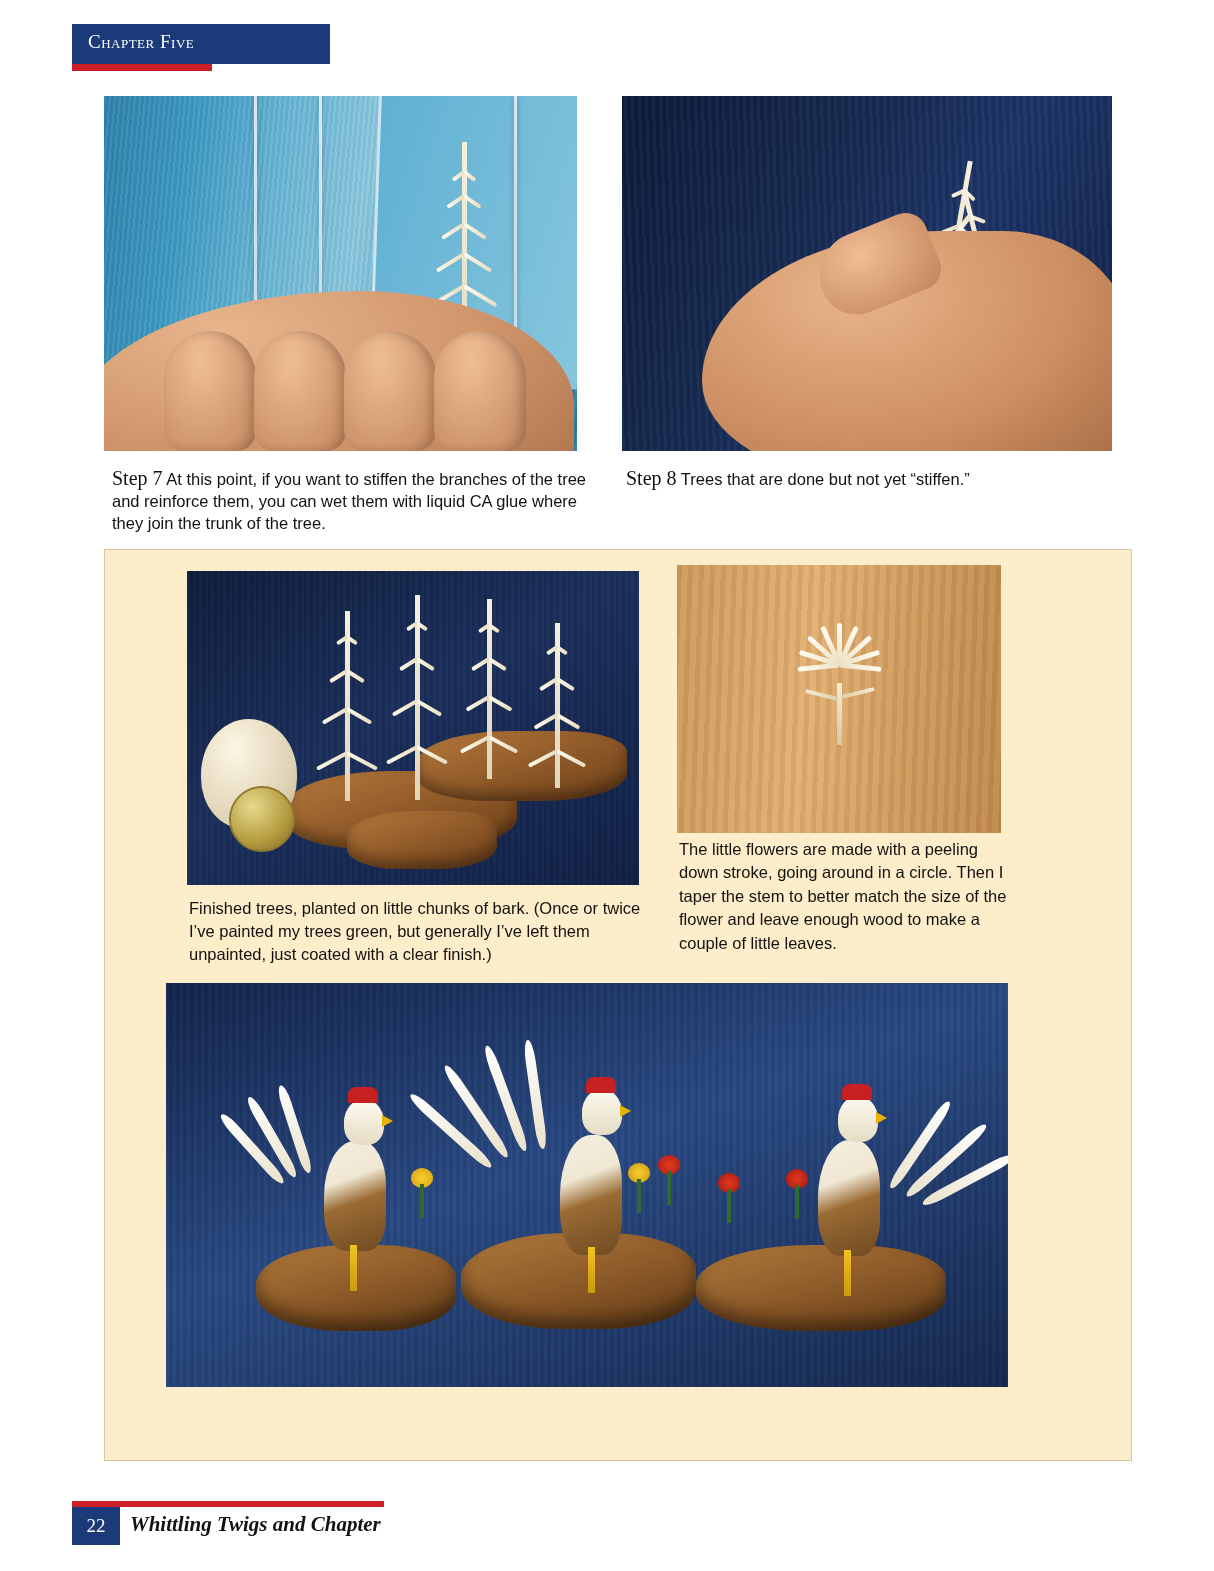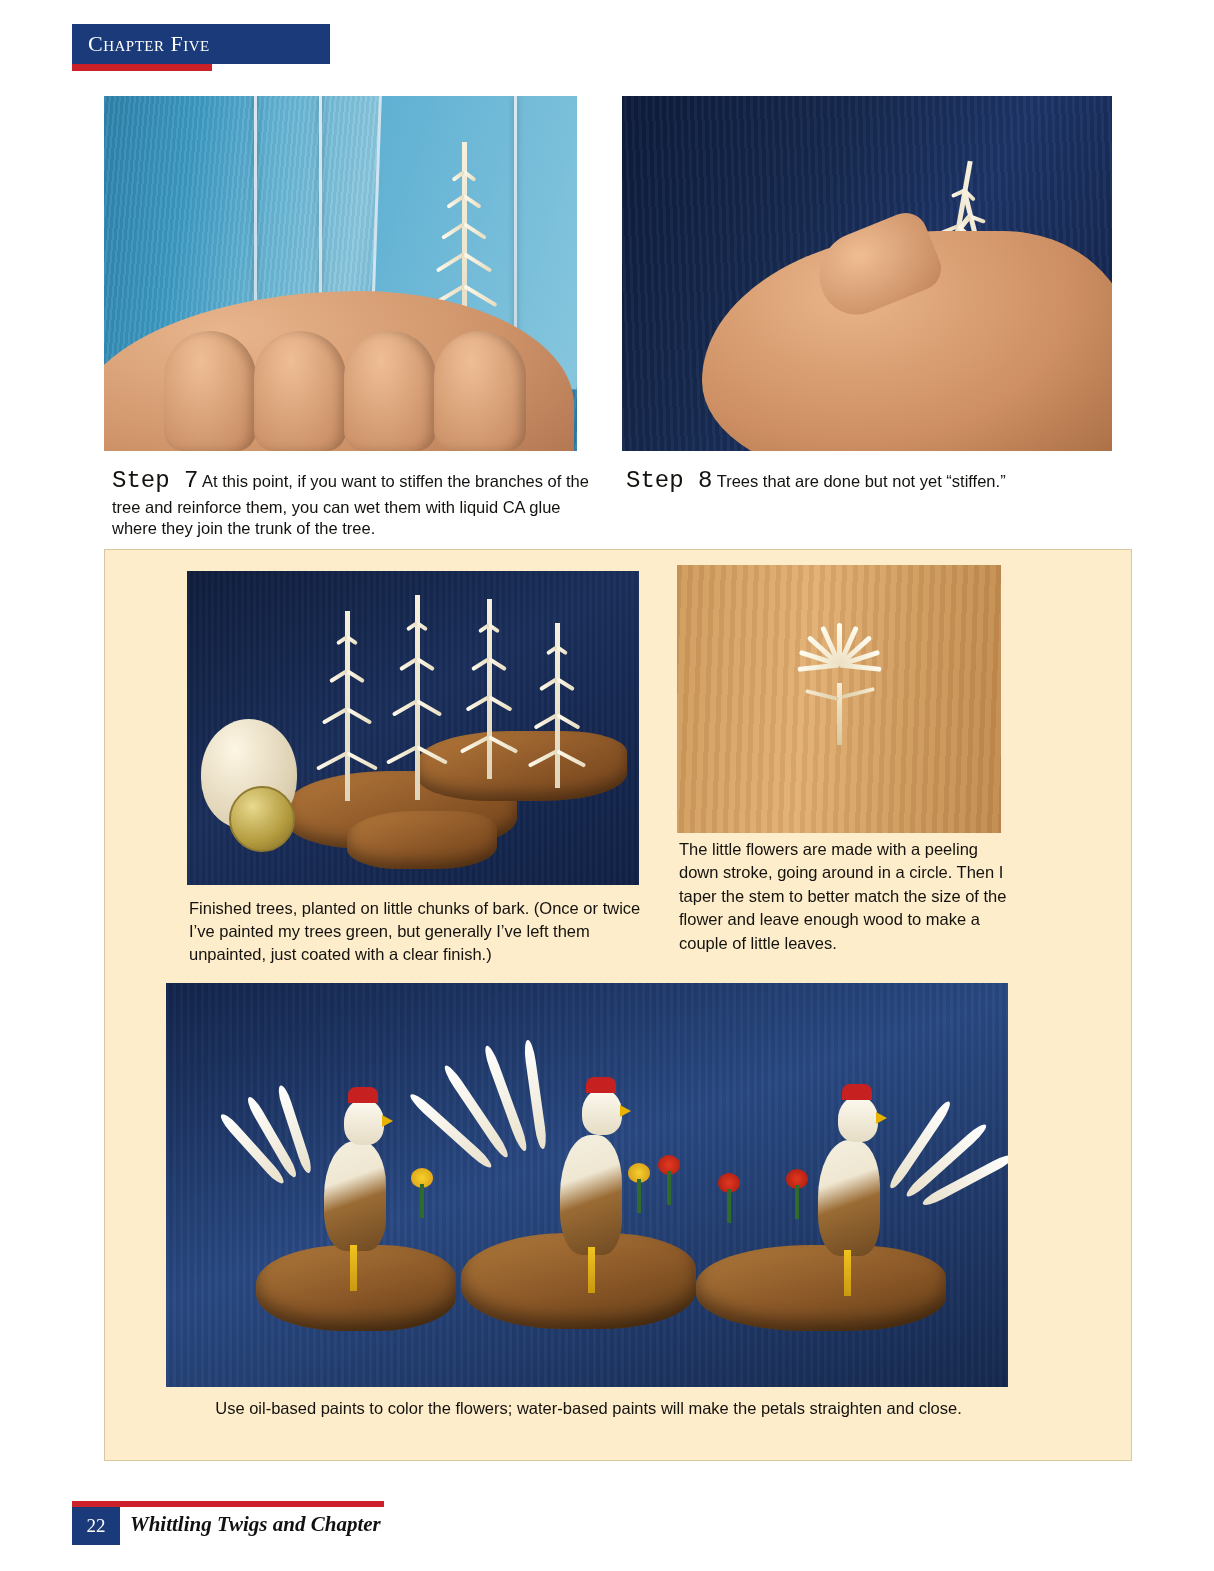--- a/index.html
+++ b/index.html
@@ -24,21 +24,21 @@
     width: 258px;
     height: 40px;
     background: #1b3a7a;
   }
   .chapter-header .label {
     position: absolute;
     left: 16px;
     top: 7px;
     color: #ffffff;
     font-family: "Liberation Serif", serif;
-    font-size: 22px;
+    font-size: 19px;
     letter-spacing: 0.5px;
     font-variant: small-caps;
   }
   .chapter-rule {
     position: absolute;
     left: 72px;
     top: 64px;
     width: 140px;
     height: 7px;
     background: #cc2028;
@@ -233,22 +233,22 @@
     background: #2f6b2d;
   }
 
   
   .caption {
     position: absolute;
     font-family: "Liberation Sans", sans-serif;
     color: #14120f;
   }
   .step-label {
-    font-family: Liberation Mono, monospace;
-    font-size: 24px;
+    font-family: Liberation Serif, serif;
+    font-size: 20px;
   }
   .cap7 { left: 112px; top: 465px; width: 480px; font-size: 16.5px; line-height: 1.32; }
   .cap8 { left: 626px; top: 465px; width: 470px; font-size: 16.5px; line-height: 1.32; }
   .cap-trees { left: 189px; top: 897px; width: 455px; font-size: 16.5px; line-height: 1.38; }
   .cap-flower { left: 679px; top: 838px; width: 330px; font-size: 16.5px; line-height: 1.42; }
   .cap-roosters {
     left: 166px; top: 1397px; width: 845px; font-size: 16.5px; line-height: 1.42;
     text-align: center;
   }
 
@@ -500,18 +500,17 @@
     <div class="bud" style="background:radial-gradient(circle,#e2381f,#a3190f);"></div>
     <div class="stalk"></div>
   </div>
   <div class="wildflower" style="left:620px; top:186px;">
     <div class="bud" style="background:radial-gradient(circle,#e2381f,#a3190f);"></div>
     <div class="stalk"></div>
   </div>
 </div>
 
 <div class="caption cap-roosters">
-  <div>Use oil-based paints to color the flowers; water-based paints will make the petals straighten and close.</div>
 </div>
 
 <div class="footer-rule"></div>
 <div class="folio-box">22</div>
 <div class="book-title">Whittling Twigs and Chapter</div>
 
 </body></html>

